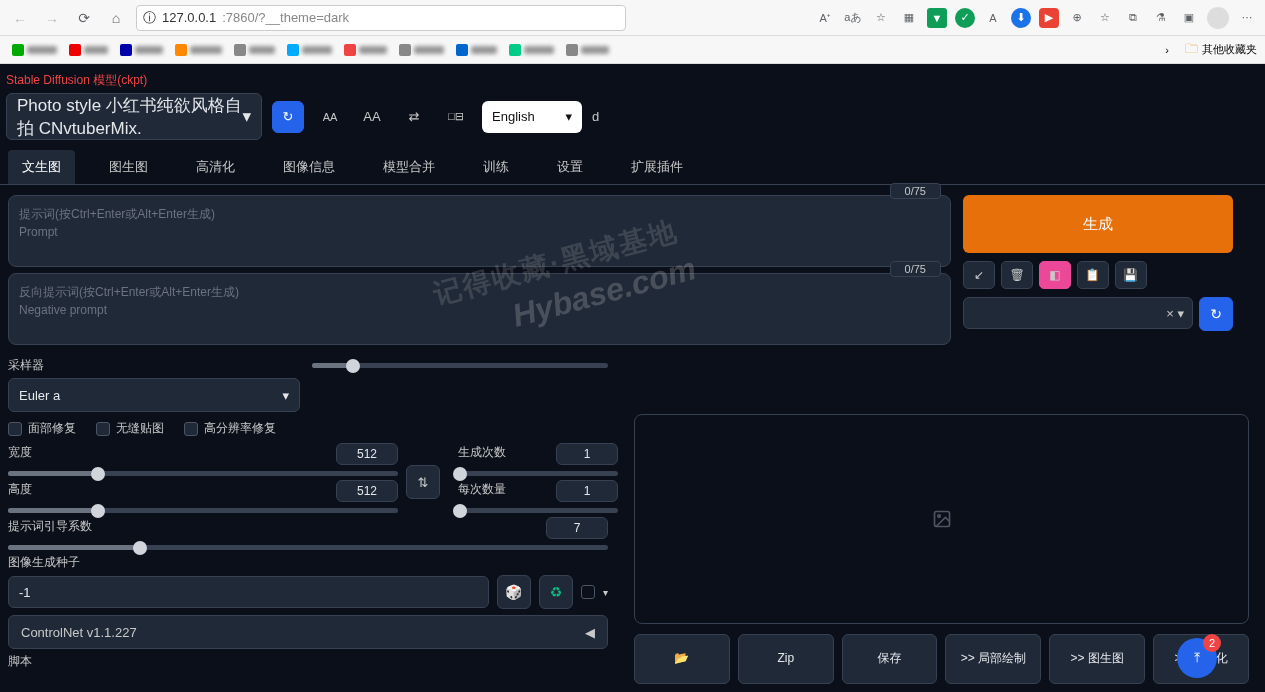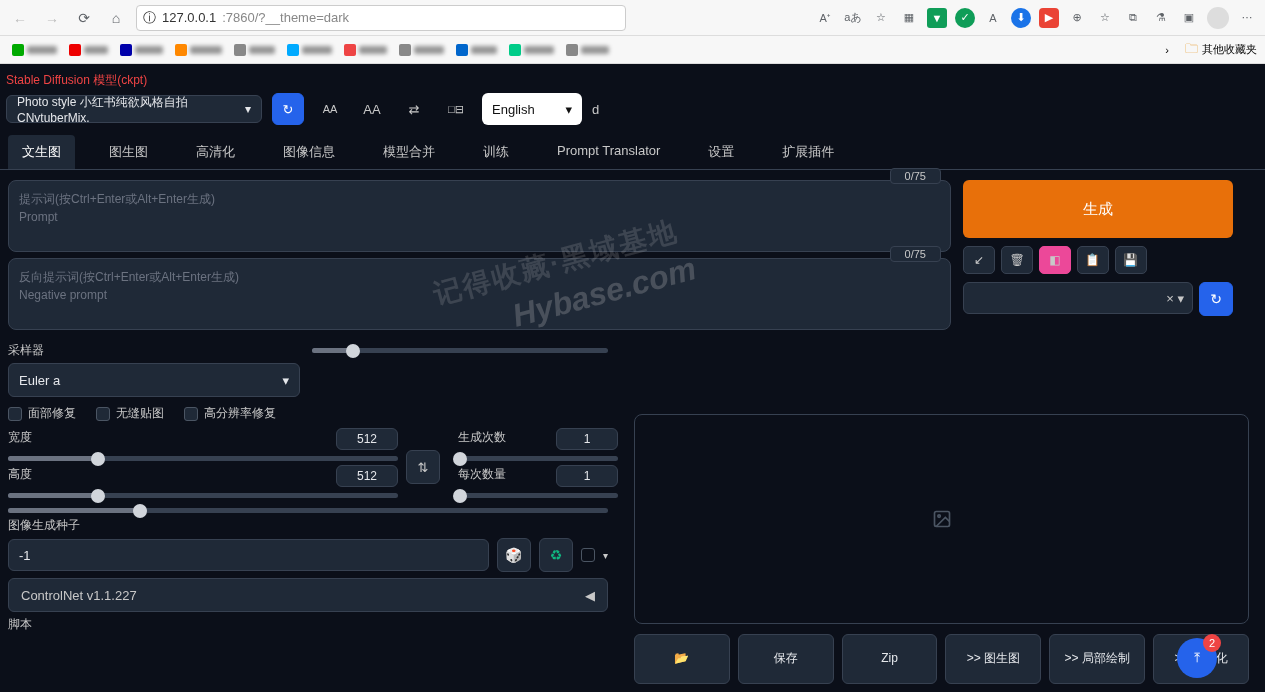--- a/index.html
+++ b/index.html
@@ -27,21 +27,21 @@
 .bm-text { filter: blur(2px); opacity: 0.6; background: #555; height: 8px; border-radius: 2px; }
 .bm-right { margin-left: auto; display: flex; align-items: center; gap: 4px; font-size: 11px; }
 .folder-icon { color: #e8a33d; font-size: 13px; }
 
 
 .app { background: #0b0f19; height: calc(692px - 36px - 28px); color: #c8c8c8; font-size: 13px; overflow: hidden; position: relative; }
 
 
 .model-label { padding: 8px 6px 4px; font-size: 12px; color: #ef4444; }
 .header-row { display: flex; align-items: center; gap: 10px; padding: 0 6px 10px; }
-.model-select { width: 256px; height: 28px; background: #1f2937; border: 1px solid #374151; border-radius: 6px; display: flex; align-items: center; justify-content: flex-end; padding: 0 10px; font-size: 12px; color: #e5e7eb; }
+.model-select { width: 256px; height: 47px; background: #1f2937; border: 1px solid #374151; border-radius: 6px; display: flex; align-items: center; justify-content: flex-end; padding: 0 10px; font-size: 17px; color: #e5e7eb; }
 .sq-btn { width: 32px; height: 32px; background: #1f2937; border: 1px solid #374151; border-radius: 6px; display: flex; align-items: center; justify-content: center; color: #c8c8c8; cursor: pointer; }
 .sq-btn.blue { background: #2563eb; border-color: #2563eb; color: #fff; }
 .sq-btn.ghost { background: transparent; border: none; }
 .lang-select { width: 100px; height: 32px; background: #fff; border-radius: 6px; display: flex; align-items: center; justify-content: space-between; padding: 0 10px; color: #111; font-size: 13px; }
 
 
 .tabs { display: flex; border-bottom: 1px solid #374151; padding: 0 8px; gap: 20px; }
 .tab { padding: 8px 14px; font-size: 13px; color: #c8c8c8; cursor: pointer; border-radius: 4px 4px 0 0; }
 .tab.active { background: #1f2937; color: #fff; }
 
@@ -213,21 +213,20 @@
     <span>d</span>
   </div>
 
   <div class="tabs">
     <div class="tab active">文生图</div>
     <div class="tab">图生图</div>
     <div class="tab">高清化</div>
     <div class="tab">图像信息</div>
     <div class="tab">模型合并</div>
     <div class="tab">训练</div>
-    <div class="tab">Prompt Translator</div>
     <div class="tab">设置</div>
     <div class="tab">扩展插件</div>
   </div>
 
   <div class="main">
     <div class="left-col">
       <div class="prompt-wrap">
         <div class="counter">0/75</div>
         <div class="prompt-box">
           <span>提示词(按Ctrl+Enter或Alt+Enter生成)</span>
@@ -318,20 +317,24 @@
                 </div>
               <div class="track">
                   <div class="track-fill" style="width:1%"></div>
                   <div class="thumb" style="left:1%"></div>
                 </div>
             </div>
           </div>
         </div>
 
         <div class="slider-row">
+          <div class="slider-head">
+              <span class="field-label">提示词引导系数</span>
+              <div class="num-box">7</div>
+            </div>
           <div class="track">
               <div class="track-fill" style="width:22%"></div>
               <div class="thumb" style="left:22%"></div>
             </div>
         </div>
 
         <span class="field-label" style="margin-top:4px">图像生成种子</span>
         <div class="seed-row">
           <div class="seed-input">
               <span>-1</span>
@@ -376,30 +379,30 @@
           <rect x="3" y="3" width="18" height="18" rx="2"></rect>
           <circle cx="8.5" cy="8.5" r="1.5"></circle>
           <path d="M21 15l-5-5L5 21"></path>
         </svg>
     </div>
     <div class="action-row">
       <div class="action-btn">
           <span>📂</span>
         </div>
       <div class="action-btn">
+          <span>Zip</span>
+        </div>
+      <div class="action-btn">
           <span>保存</span>
         </div>
       <div class="action-btn">
-          <span>Zip</span>
+          <span>&gt;&gt; 局部绘制</span>
         </div>
       <div class="action-btn">
           <span>&gt;&gt; 图生图</span>
-        </div>
-      <div class="action-btn">
-          <span>&gt;&gt; 局部绘制</span>
         </div>
       <div class="action-btn">
           <span>&gt;&gt; 高清化</span>
         </div>
     </div>
   </div>
 
   <div class="watermark">记得收藏·黑域基地</div>
   <div class="watermark2">Hybase.com</div>
 

